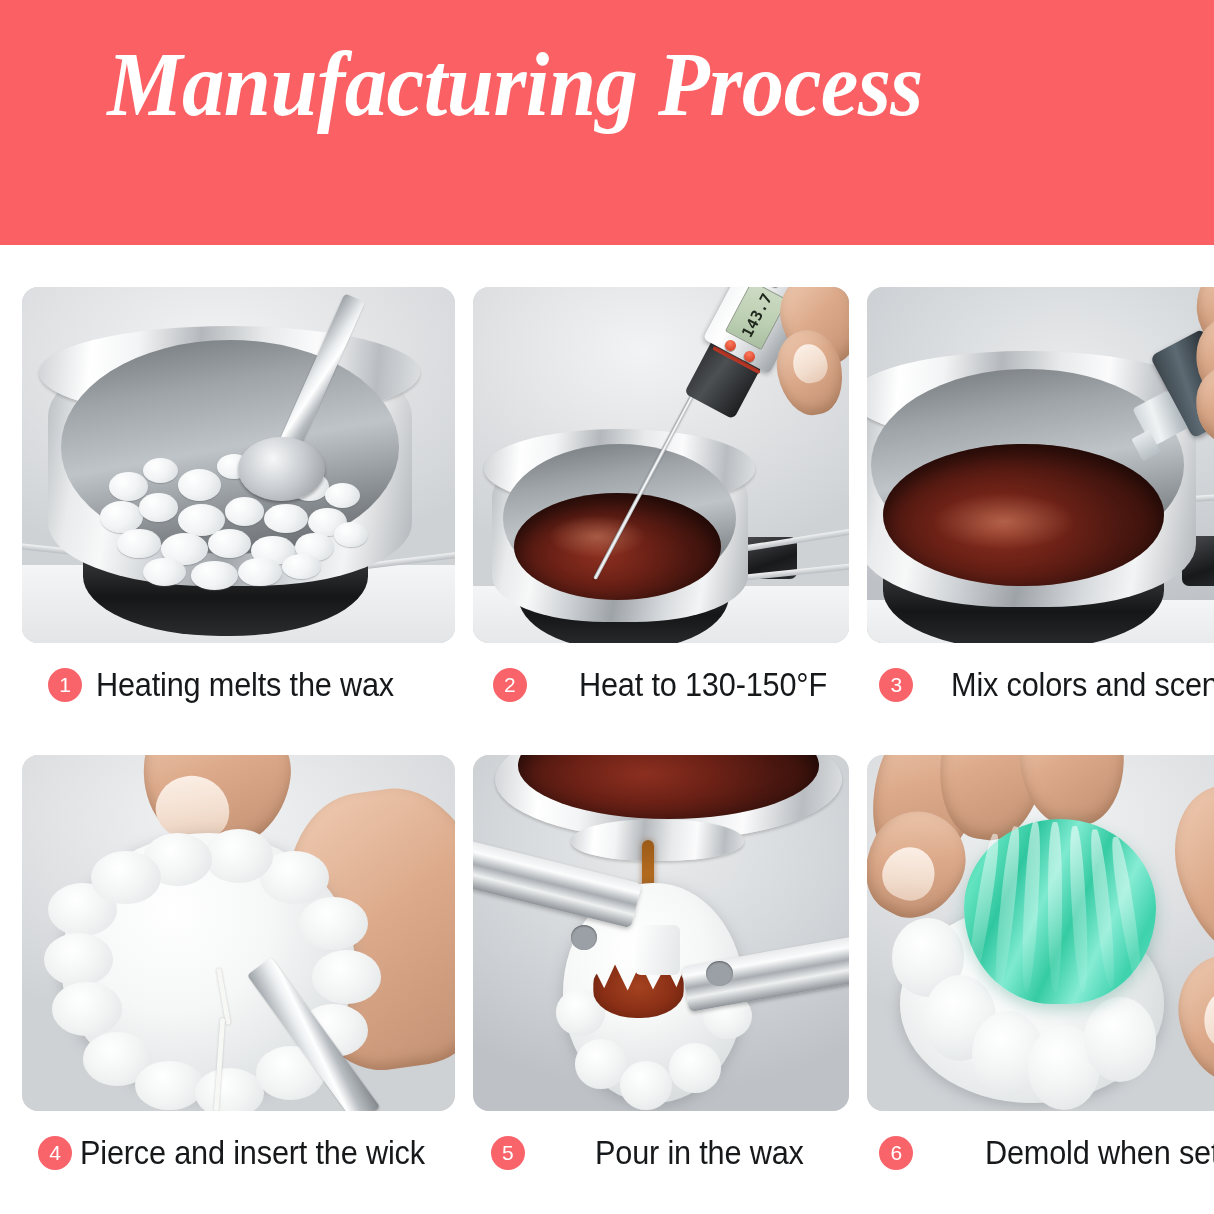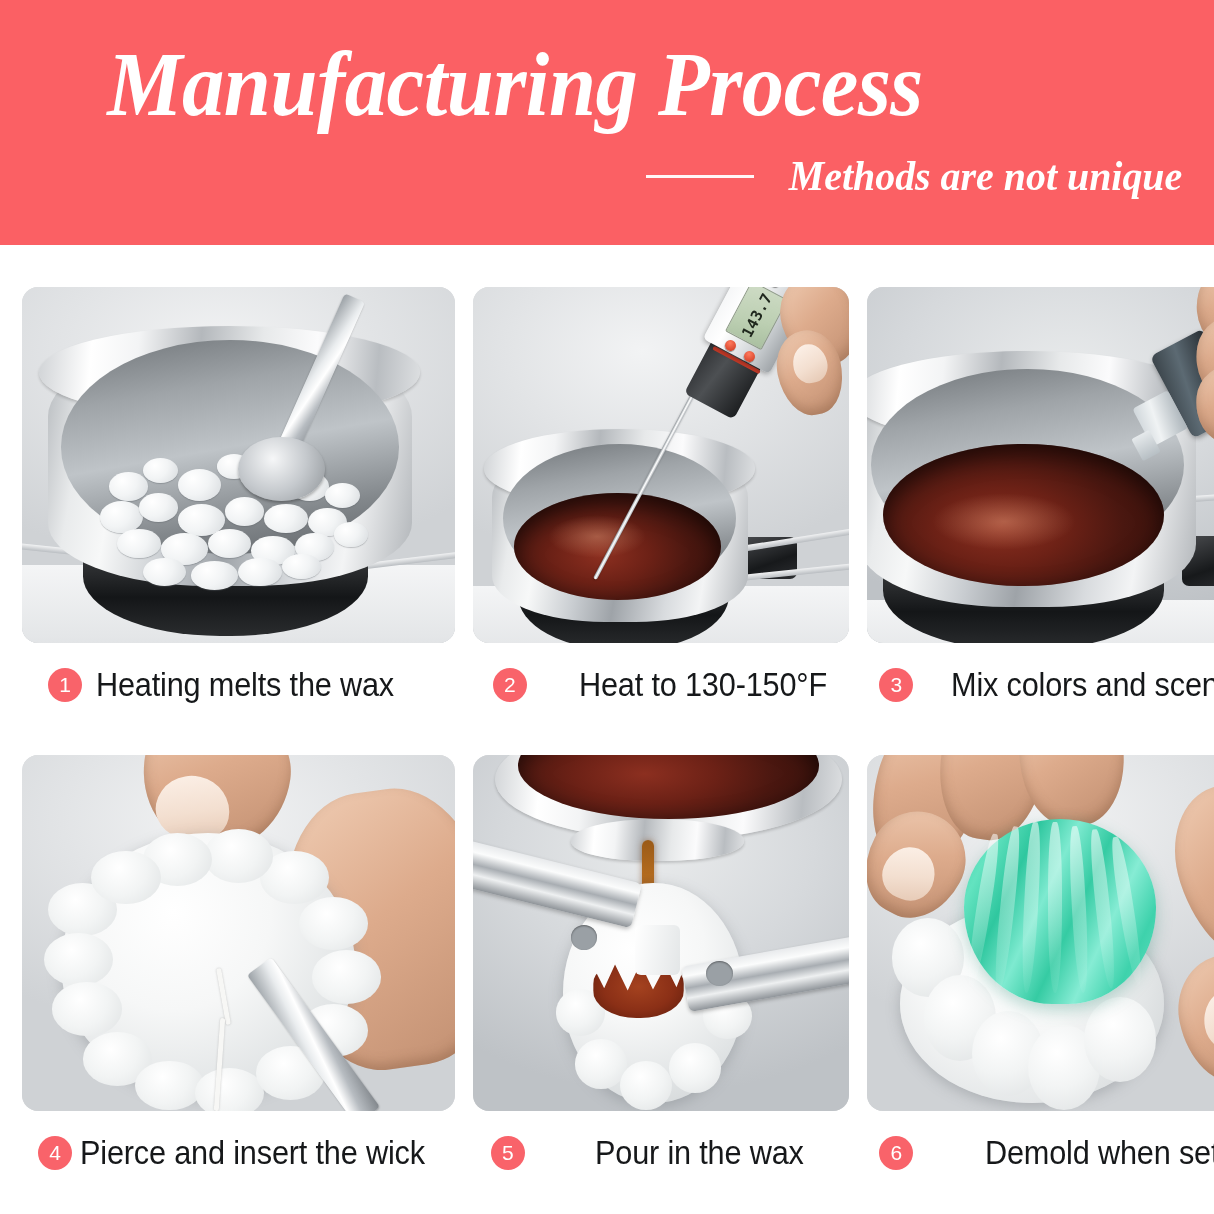--- a/index.html
+++ b/index.html
@@ -382,24 +382,20 @@
     position: absolute;
     background: linear-gradient(100deg, #ffffff, #e3e6e7);
     border-radius: 6px;
   }
 </style>
 </head>
 <body>
 
 <div class="header-band">
   <div class="header-title">Manufacturing Process</div>
-  <div class="header-sub-wrap">
-    <span class="header-rule"></span>
-    <span class="header-subtitle">Methods are not unique</span>
-  </div>
 </div>
 
 <div class="steps-grid">
 
   <div class="step-cell">
     <div class="photo">
       <div class="bg-studio"></div>
 
       <div class="hotplate"></div>
       <div class="hotplate-bar" style="left:-4%;top:74%;width:36%;transform:rotate(6deg);"></div>

